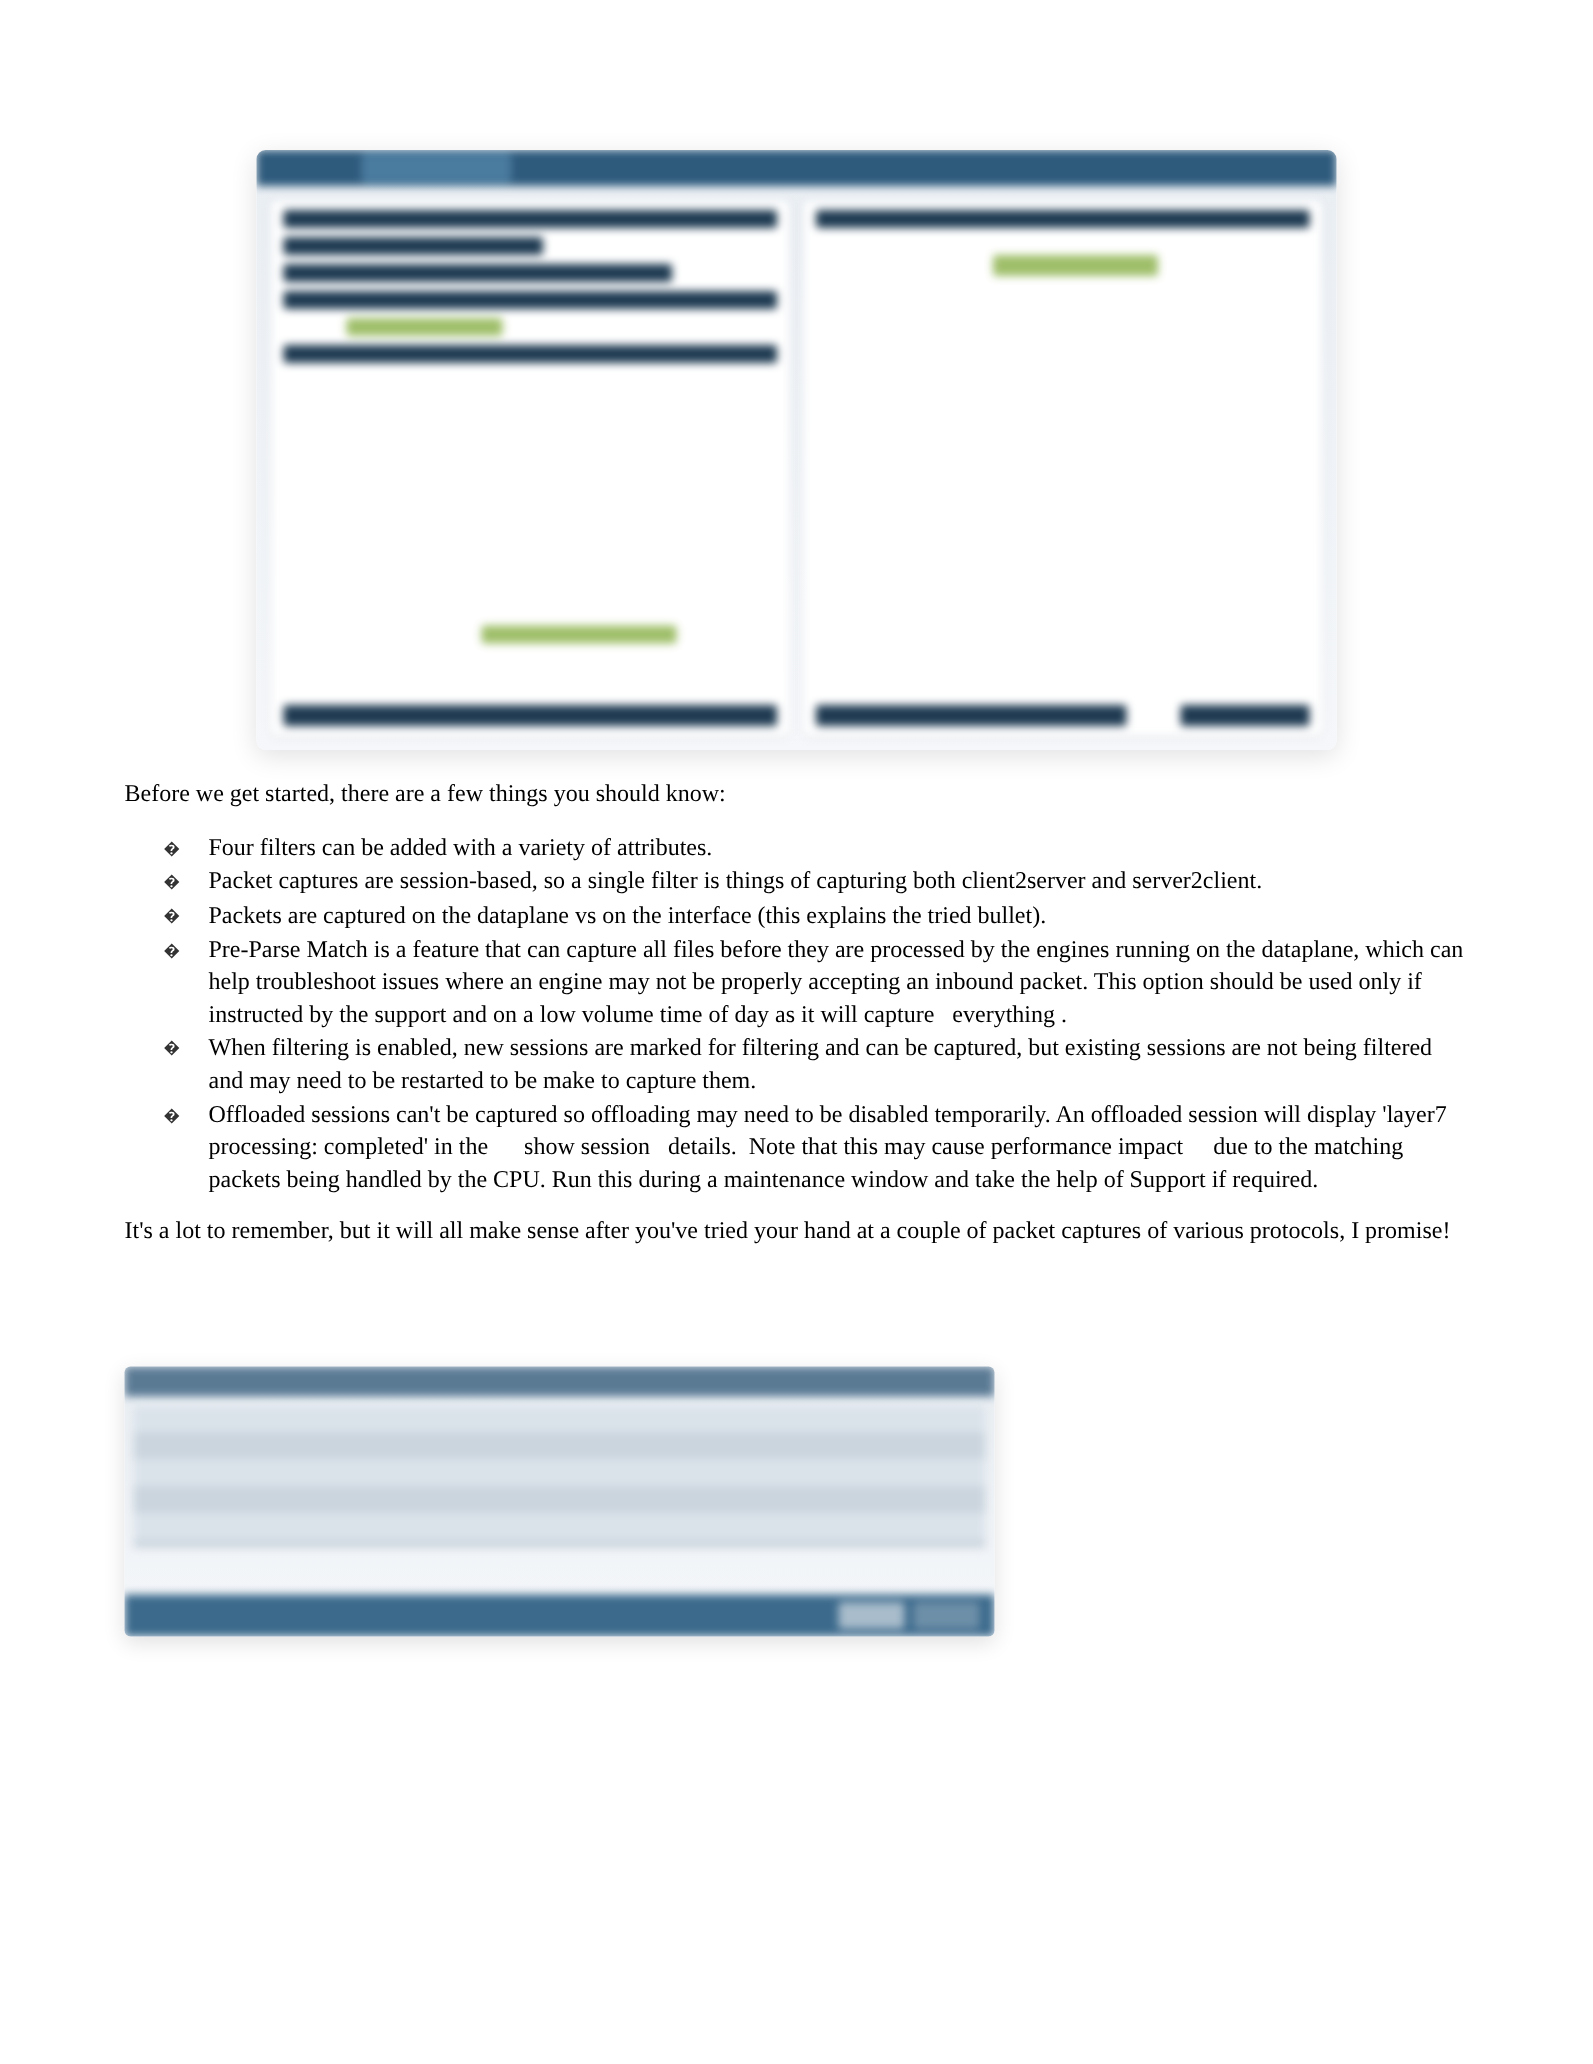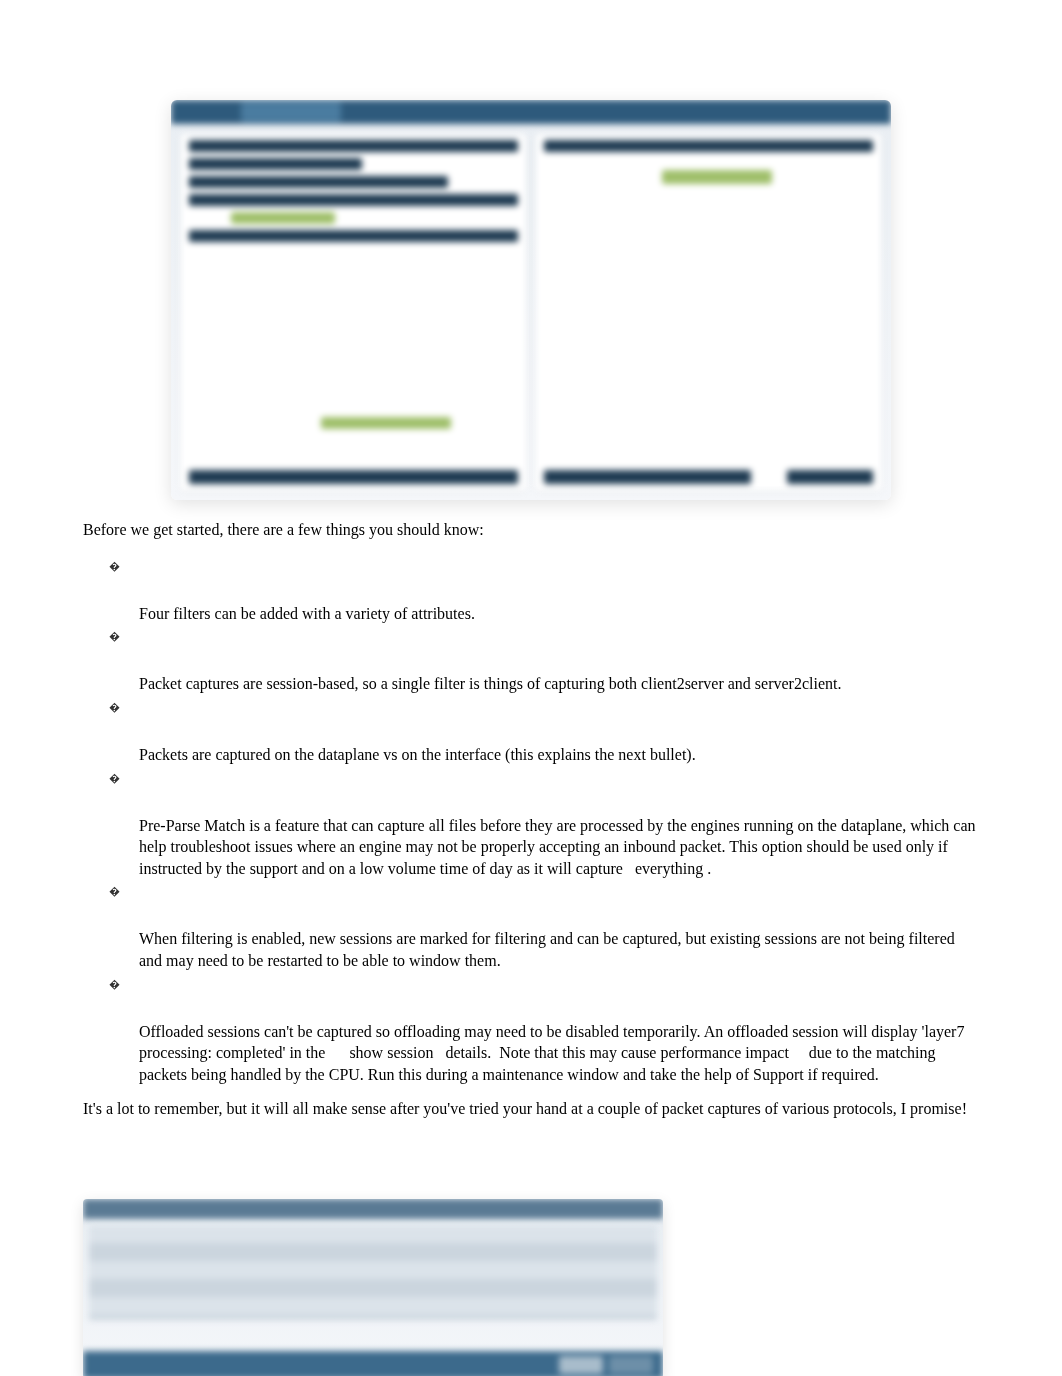--- a/index.html
+++ b/index.html
@@ -124,21 +124,20 @@
     font-family: Arial, sans-serif;
     font-size: 11px;
     color: #333;
     width: 30px;
     flex: 0 0 30px;
     text-align: left;
     padding-top: 4px;
   }
   ul.bullets > li .txt {
     flex: 1;
-    margin-top: 48px;
   }
   .spacer-md { height: 50px; }
 </style>
 </head>
 <body>
 
 <div class="page">
 
   <div class="blur-img">
     <div class="topbar">
@@ -171,29 +170,29 @@
     <li>
       <span class="glyph">�</span>
       <span class="txt">Four filters can be added with a variety of attributes.</span>
     </li>
     <li>
       <span class="glyph">�</span>
       <span class="txt">Packet captures are session-based, so a single filter is things of capturing both client2server and server2client.</span>
     </li>
     <li>
       <span class="glyph">�</span>
-      <span class="txt">Packets are captured on the dataplane vs on the interface (this explains the next bullet).</span>
+      <span class="txt">Packets are captured on the dataplane vs on the interface (this explains the tried bullet).</span>
     </li>
     <li>
       <span class="glyph">�</span>
       <span class="txt">Pre-Parse Match is a feature that can capture all files before they are processed by the engines running on the dataplane, which can help troubleshoot issues where an engine may not be properly accepting an inbound packet. This option should be used only if instructed by the support and on a low volume time of day as it will capture &nbsp; everything .</span>
     </li>
     <li>
       <span class="glyph">�</span>
-      <span class="txt">When filtering is enabled, new sessions are marked for filtering and can be captured, but existing sessions are not being filtered and may need to be restarted to be able to window them.</span>
+      <span class="txt">When filtering is enabled, new sessions are marked for filtering and can be captured, but existing sessions are not being filtered and may need to be restarted to be make to capture them.</span>
     </li>
     <li>
       <span class="glyph">�</span>
       <span class="txt">Offloaded sessions can't be captured so offloading may need to be disabled temporarily. An offloaded session will display 'layer7 processing: completed' in the &nbsp;&nbsp;&nbsp;&nbsp; show session &nbsp; details. &nbsp;Note that this may cause performance impact &nbsp;&nbsp;&nbsp; due to the matching packets being handled by the CPU. Run this during a maintenance window and take the help of Support if required.</span>
     </li>
   </ul>
 
   <p class="body">It's a lot to remember, but it will all make sense after you've tried your hand at a couple of packet captures of various protocols, I promise!</p>
 
   <div class="spacer-md"></div>

